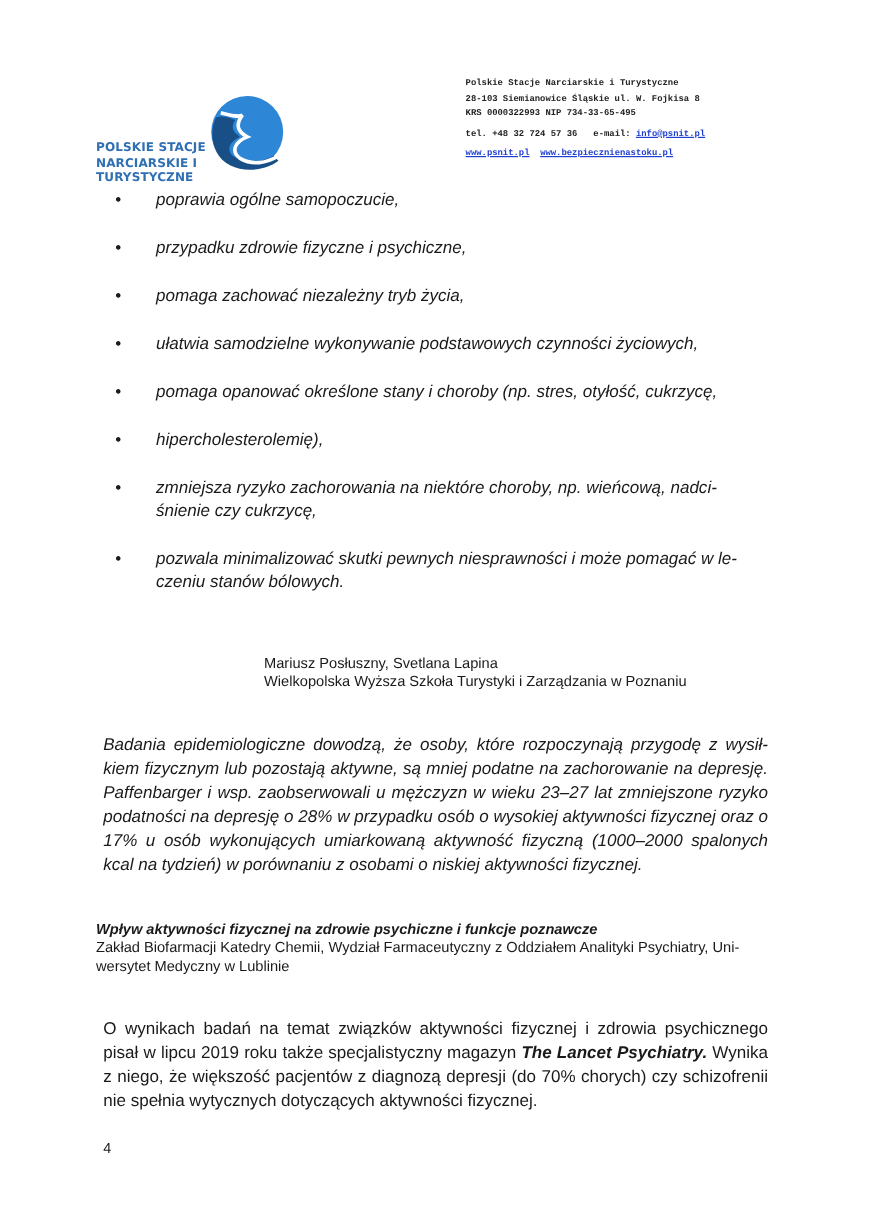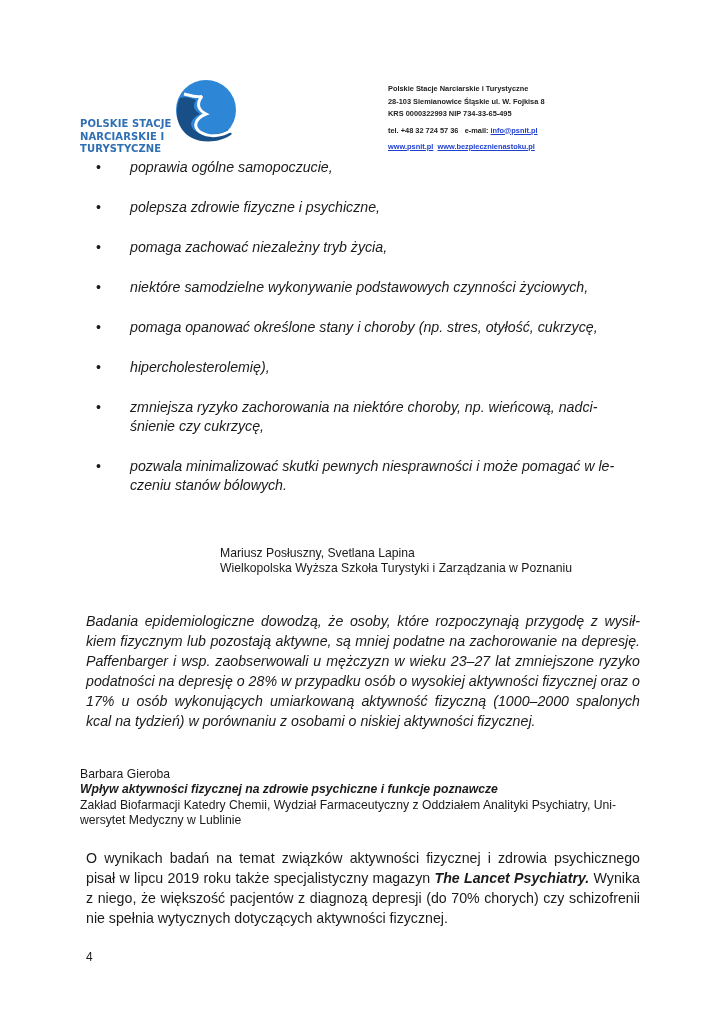--- a/index.html
+++ b/index.html
@@ -3,21 +3,21 @@
 <meta charset="utf-8">
 <style>
   html, body { margin: 0; padding: 0; background: #ffffff; }
   body { width: 724px; height: 1024px; position: relative; overflow: hidden;
          font-family: "Liberation Sans", sans-serif; color: #1a1a1a; }
   .header { position: absolute; top: 0; left: 0; width: 724px; height: 150px; }
   .logo { position: absolute; left: 80px; top: 80px; width: 160px; height: 64px; }
   .logo-text { position: absolute; left: 0; top: 8px; font-family: "DejaVu Sans", sans-serif;
                font-weight: bold; font-size: 10px; line-height: 12.5px; color: #2f6fb3; letter-spacing: 0.1px; margin-top: 30px; }
   .logo-mark { position: absolute; left: 90px; top: 0; width: 70px; height: 64px; }
-  .contact { position: absolute; left: 388px; top: 83px; font-family: Liberation Sans, sans-serif;
+  .contact { position: absolute; left: 388px; top: 64px; font-family: Liberation Mono, monospace;
              font-size: 7.4px; color: #222; font-weight: bold; }
   .contact div { height: 12.5px; line-height: 12.5px; white-space: nowrap; }
   .contact .gap { margin-top: 4px; }
   .contact a { color: #1f3fcf; text-decoration: underline; }
   .bullets { position: absolute; left: 96px; top: 158px; width: 540px; margin: 0; padding: 0; list-style: none;
              font-style: italic; font-size: 14.2px; }
   .bullets li { position: relative; padding-left: 34px; line-height: 19px; margin-bottom: 21px; }
   .bullets li .dot { position: absolute; left: 0; top: 0; font-style: normal; }
   .cite { position: absolute; right: 84px; font-size: 12.2px; line-height: 15.4px; }
   .cite .t { font-weight: bold; font-style: italic; }
@@ -56,37 +56,36 @@
     </div>
     <div class="gap">
       <a>www.psnit.pl</a>&nbsp;
       <a>www.bezpiecznienastoku.pl</a>
     </div>
   </div>
 </div>
 
 <ul class="bullets">
   <li><span class="dot">•</span><span>poprawia ogólne samopoczucie,</span></li>
-  <li><span class="dot">•</span><span>polepsza zdrowie fizyczne i psychiczne,</span></li>
+  <li><span class="dot">•</span><span>przypadku zdrowie fizyczne i psychiczne,</span></li>
   <li><span class="dot">•</span><span>pomaga zachować niezależny tryb życia,</span></li>
-  <li><span class="dot">•</span><span>niektóre samodzielne wykonywanie podstawowych czynności życiowych,</span></li>
+  <li><span class="dot">•</span><span>ułatwia samodzielne wykonywanie podstawowych czynności życiowych,</span></li>
   <li><span class="dot">•</span><span>pomaga opanować określone stany i choroby (np. stres, otyłość, cukrzycę,</span></li>
   <li><span class="dot">•</span><span>hipercholesterolemię),</span></li>
   <li><span class="dot">•</span><span>zmniejsza ryzyko zachorowania na niektóre choroby, np. wieńcową, nadci­śnienie czy cukrzycę,</span></li>
   <li><span class="dot">•</span><span>pozwala minimalizować skutki pewnych niesprawności i może pomagać w le­czeniu stanów bólowych.</span></li>
 </ul>
 
 <div class="cite cite1">
   <div>Mariusz Posłuszny, Svetlana Lapina</div>
   <div>Wielkopolska Wyższa Szkoła Turystyki i Zarządzania w Poznaniu</div>
 </div>
 
 <p class="para para1">Badania epidemiologiczne dowodzą, że osoby, które rozpoczynają przygodę z wysił­kiem fizycznym lub pozostają aktywne, są mniej podatne na zachorowanie na depre­sję. Paffenbarger i wsp. zaobserwowali u mężczyzn w wieku 23–27 lat zmniejszone ryzyko podatności na depresję o 28% w przypadku osób o wysokiej aktywności fi­zycznej oraz o 17% u osób wykonujących umiarkowaną aktywność fizyczną (1000–2000 spalonych kcal na tydzień) w porównaniu z osobami o niskiej aktywności fi­zycznej.</p>
 
 <div class="cite cite2">
-  <div>Barbara Gieroba</div>
   <div class="t">Wpływ aktywności fizycznej na zdrowie psychiczne i funkcje poznawcze</div>
   <div>Zakład Biofarmacji Katedry Chemii, Wydział Farmaceutyczny z Oddziałem Analityki Psychiatry, Uni­wersytet Medyczny w Lublinie</div>
 </div>
 
 <p class="para para2"><span>O wynikach badań na temat związków aktywności fizycznej i zdrowia psychicznego pisał w lipcu 2019 roku także specjalistyczny magazyn </span><b>The Lancet Psychiatry.</b><span> Wy­nika z niego, że większość pacjentów z diagnozą depresji (do 70% chorych) czy schizofrenii nie spełnia wytycznych dotyczących aktywności fizycznej.</span></p>
 
 <div class="pagenum">4</div>
 
 </body></html>

